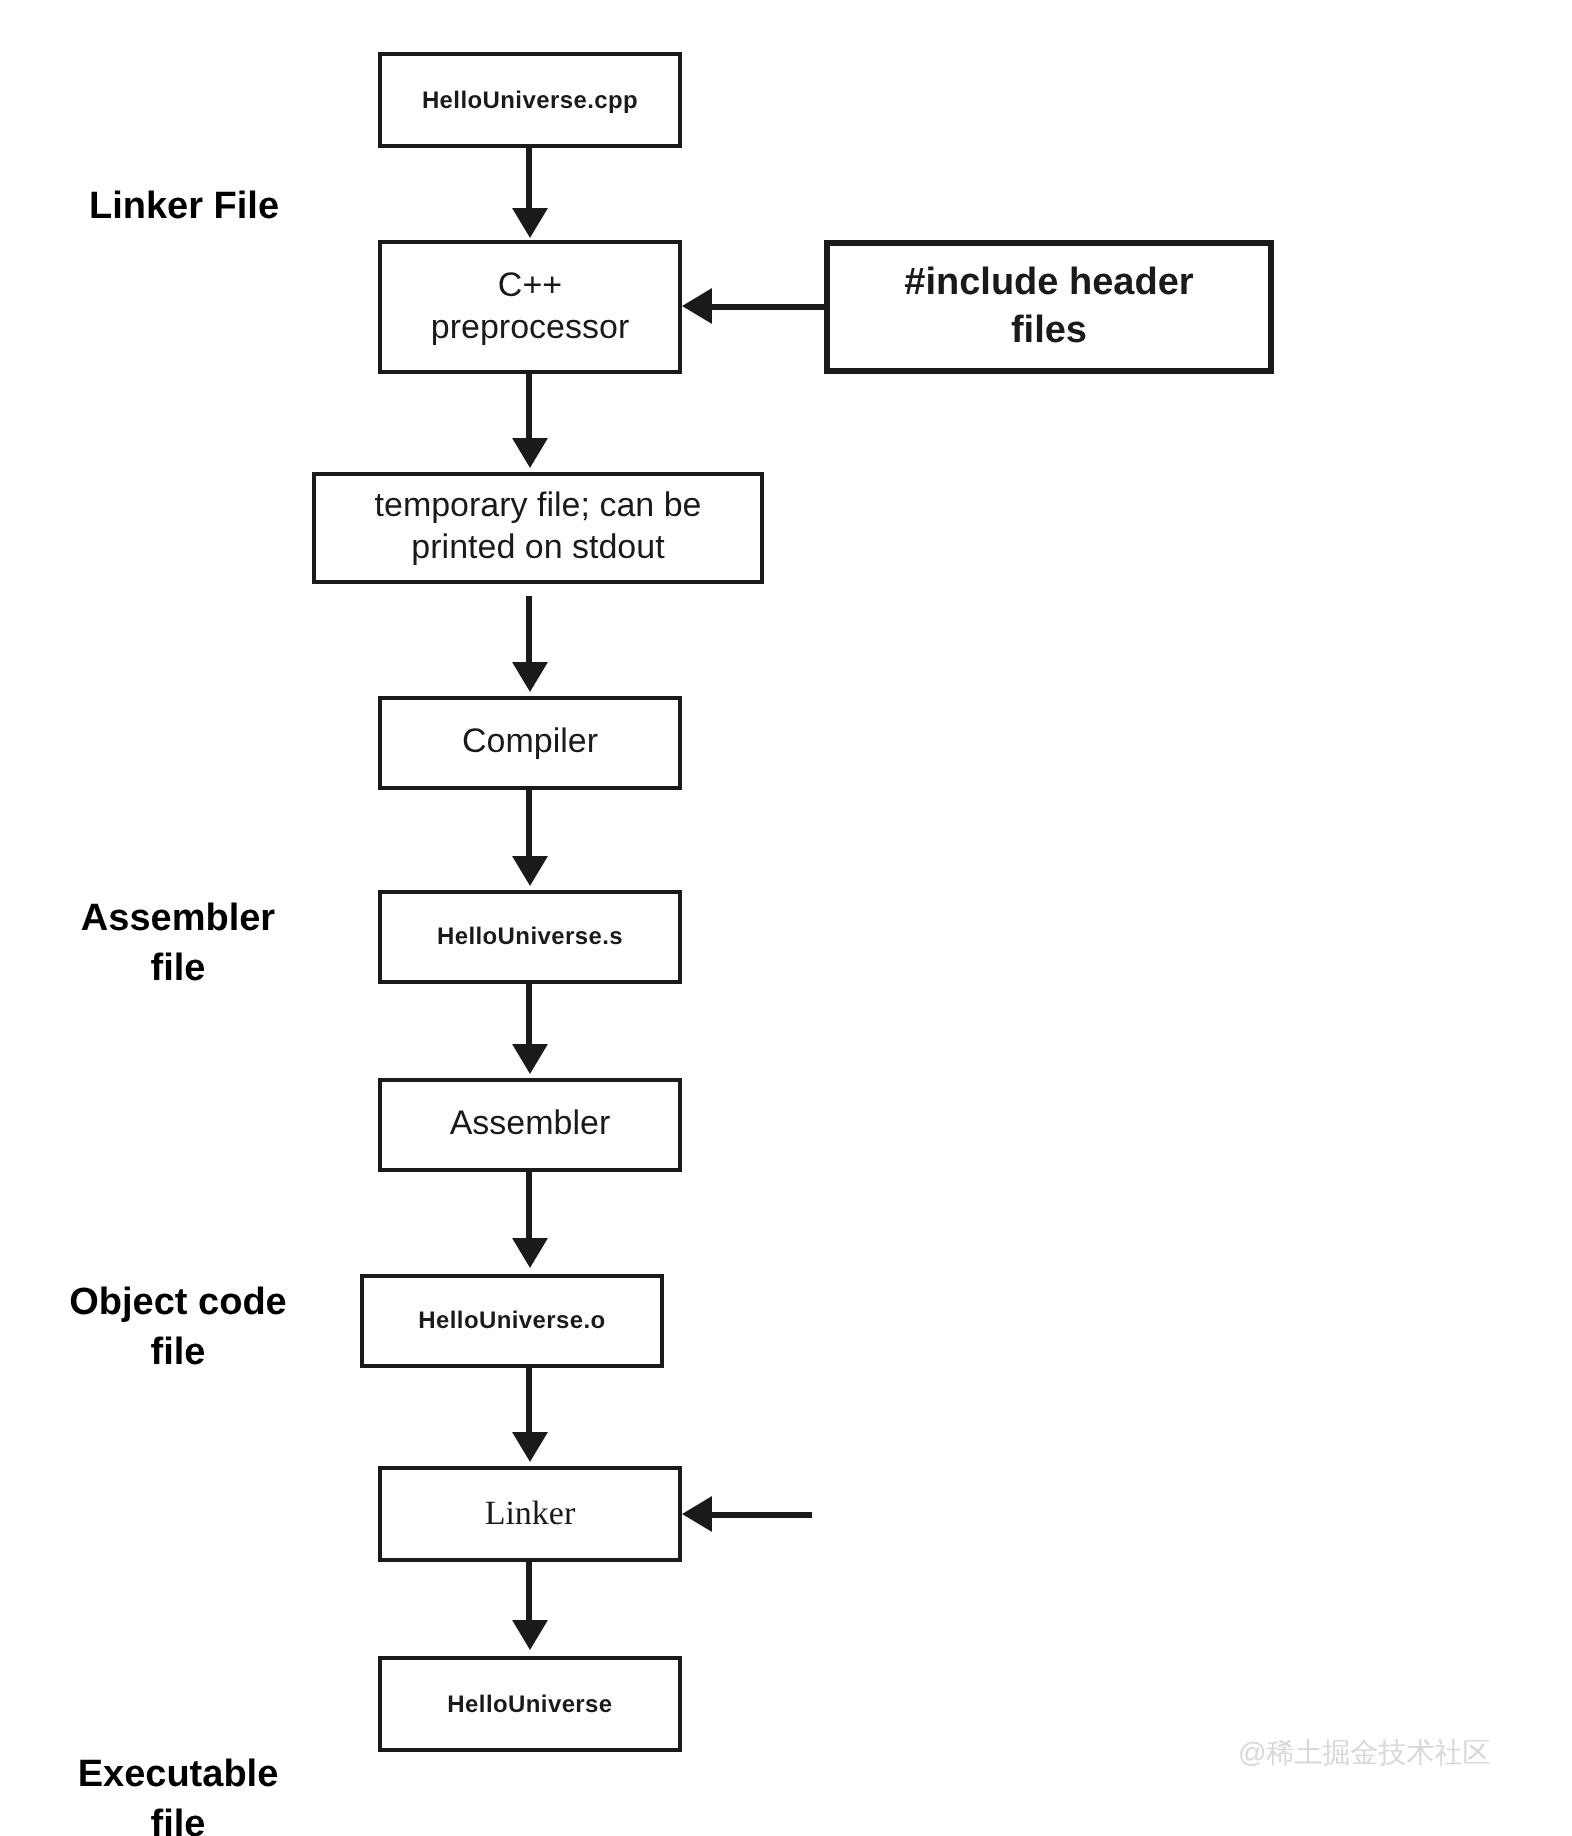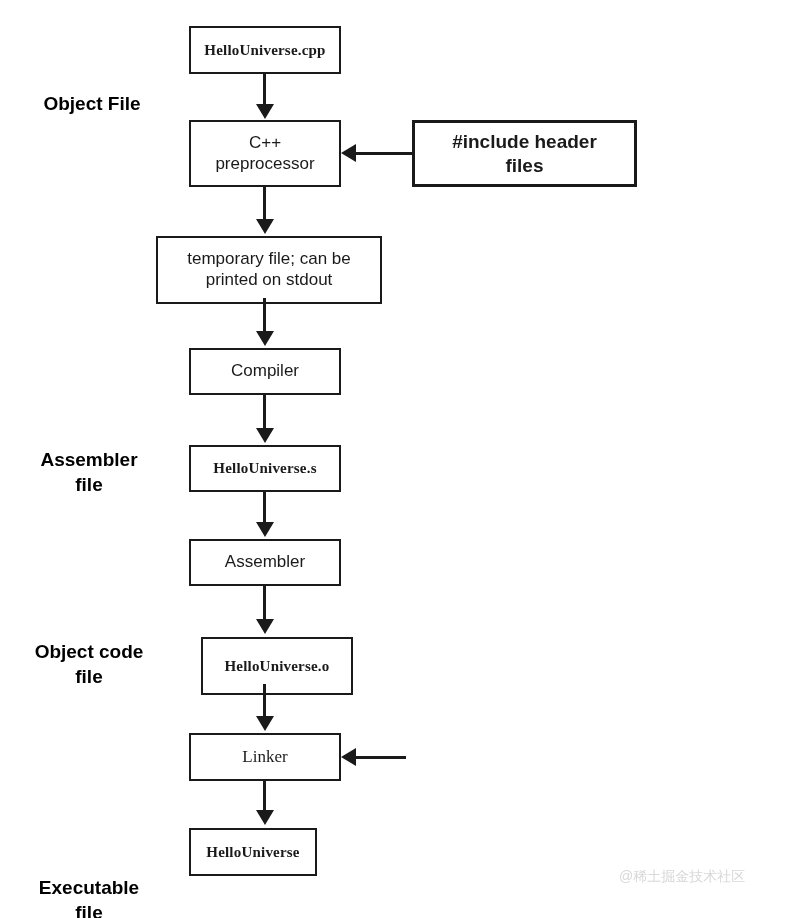--- a/index.html
+++ b/index.html
@@ -27,23 +27,23 @@
     border: 2px solid #1a1a1a;
     display: flex;
     align-items: center;
     justify-content: center;
     text-align: center;
     font-size: 17px;
     line-height: 1.22;
     color: #1a1a1a;
   }
   .node.mono {
-    font-family: Liberation Serif, serif;
+    font-family: Liberation Sans, sans-serif;
     font-weight: bold;
-    font-size: 15px;
+    font-size: 12px;
     letter-spacing: .2px;
   }
   .node.side {
     border-width: 3px;
     font-weight: bold;
     font-size: 19px;
     line-height: 1.25;
   }
   .node .txt { display: block; padding: 0 6px; }
 
@@ -91,66 +91,66 @@
     color: #d8d8d8;
     white-space: nowrap;
     user-select: none;
   }
 </style>
 </head>
 <body>
 
 <div id="canvas">
 
-  <div class="stage-label" style="left:22px; top:92px; width:140px;">Object File</div>
+  <div class="stage-label" style="left:22px; top:92px; width:140px;">Linker File</div>
 
   <div class="stage-label" style="left:14px; top:448px; width:150px;">Assembler
 file</div>
 
   <div class="stage-label" style="left:14px; top:640px; width:150px;">Object code
 file</div>
 
   <div class="stage-label" style="left:14px; top:876px; width:150px;">Executable
 file</div>
 
   <div class="node mono" style="left:189px; top:26px; width:152px; height:48px;">
     <span class="txt">HelloUniverse.cpp</span>
   </div>
 
   <div class="node" style="left:189px; top:120px; width:152px; height:67px;">
     <span class="txt" style="white-space:pre-line;">C++
 preprocessor</span>
   </div>
 
-  <div class="node" style="left:156px; top:236px; width:226px; height:68px;">
+  <div class="node" style="left:156px; top:236px; width:226px; height:56px;">
     <span class="txt" style="white-space:pre-line;">temporary file; can be
 printed on stdout</span>
   </div>
 
   <div class="node mono" style="left:189px; top:445px; width:152px; height:47px;">
     <span class="txt">HelloUniverse.s</span>
   </div>
 
   <div class="node" style="left:189px; top:348px; width:152px; height:47px;">
     <span class="txt">Compiler</span>
   </div>
 
   <div class="node" style="left:189px; top:539px; width:152px; height:47px;">
     <span class="txt">Assembler</span>
   </div>
 
-  <div class="node mono" style="left:201px; top:637px; width:152px; height:58px;">
+  <div class="node mono" style="left:180px; top:637px; width:152px; height:47px;">
     <span class="txt">HelloUniverse.o</span>
   </div>
 
   <div class="node" style="left:189px; top:733px; width:152px; height:48px;font-family:Liberation Serif, serif;">
     <span class="txt">Linker</span>
   </div>
 
-  <div class="node mono" style="left:189px; top:828px; width:128px; height:48px;">
+  <div class="node mono" style="left:189px; top:828px; width:152px; height:48px;">
     <span class="txt">HelloUniverse</span>
   </div>
 
   <div class="node side" style="left:412px; top:120px; width:225px; height:67px;">
     <span class="txt" style="white-space:pre-line;">#include header
 files</span>
   </div>
 
 
   <div class="vline" style="left:263px; top:74px;  height:32px;"></div>

